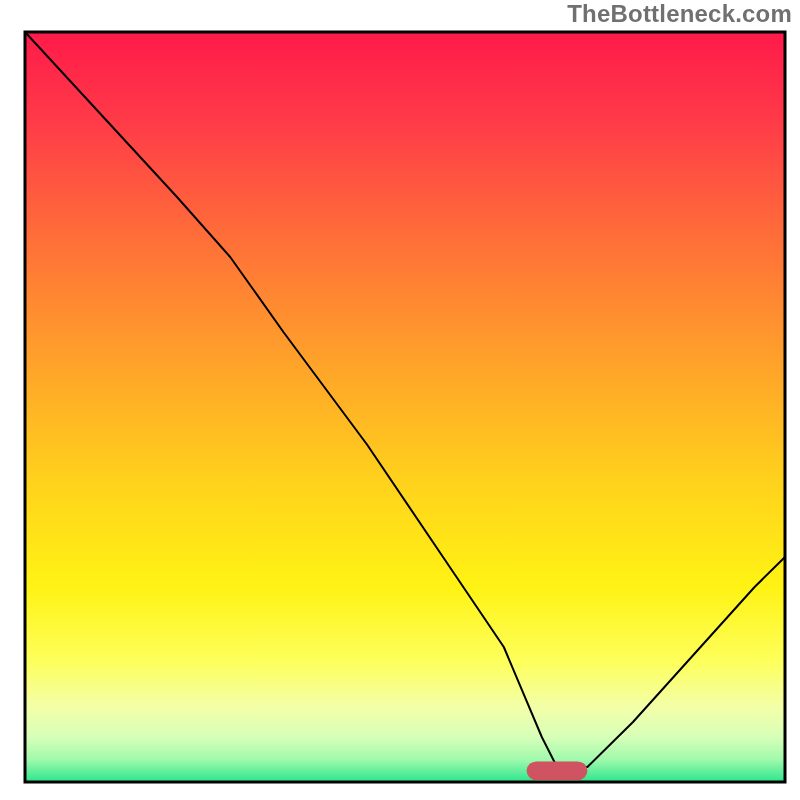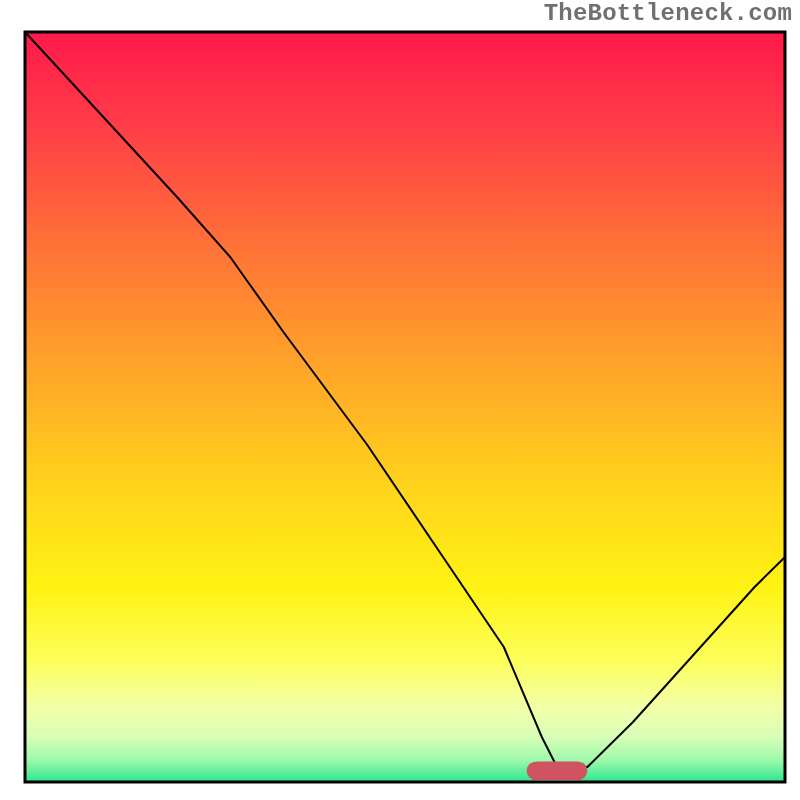--- a/index.html
+++ b/index.html
@@ -8,21 +8,20 @@
     width: 800px;
     height: 800px;
     background: #ffffff;
     font-family: Arial, Helvetica, sans-serif;
     overflow: hidden;
   }
   .chart-container {
     position: relative;
     width: 800px;
     height: 708px;
-    font-family: Liberation Mono, monospace;
   }
   .watermark {
     position: absolute;
     top: 0;
     right: 8px;
     font-size: 24px;
     font-weight: bold;
     color: #707070;
     letter-spacing: 0.2px;
     z-index: 5;

